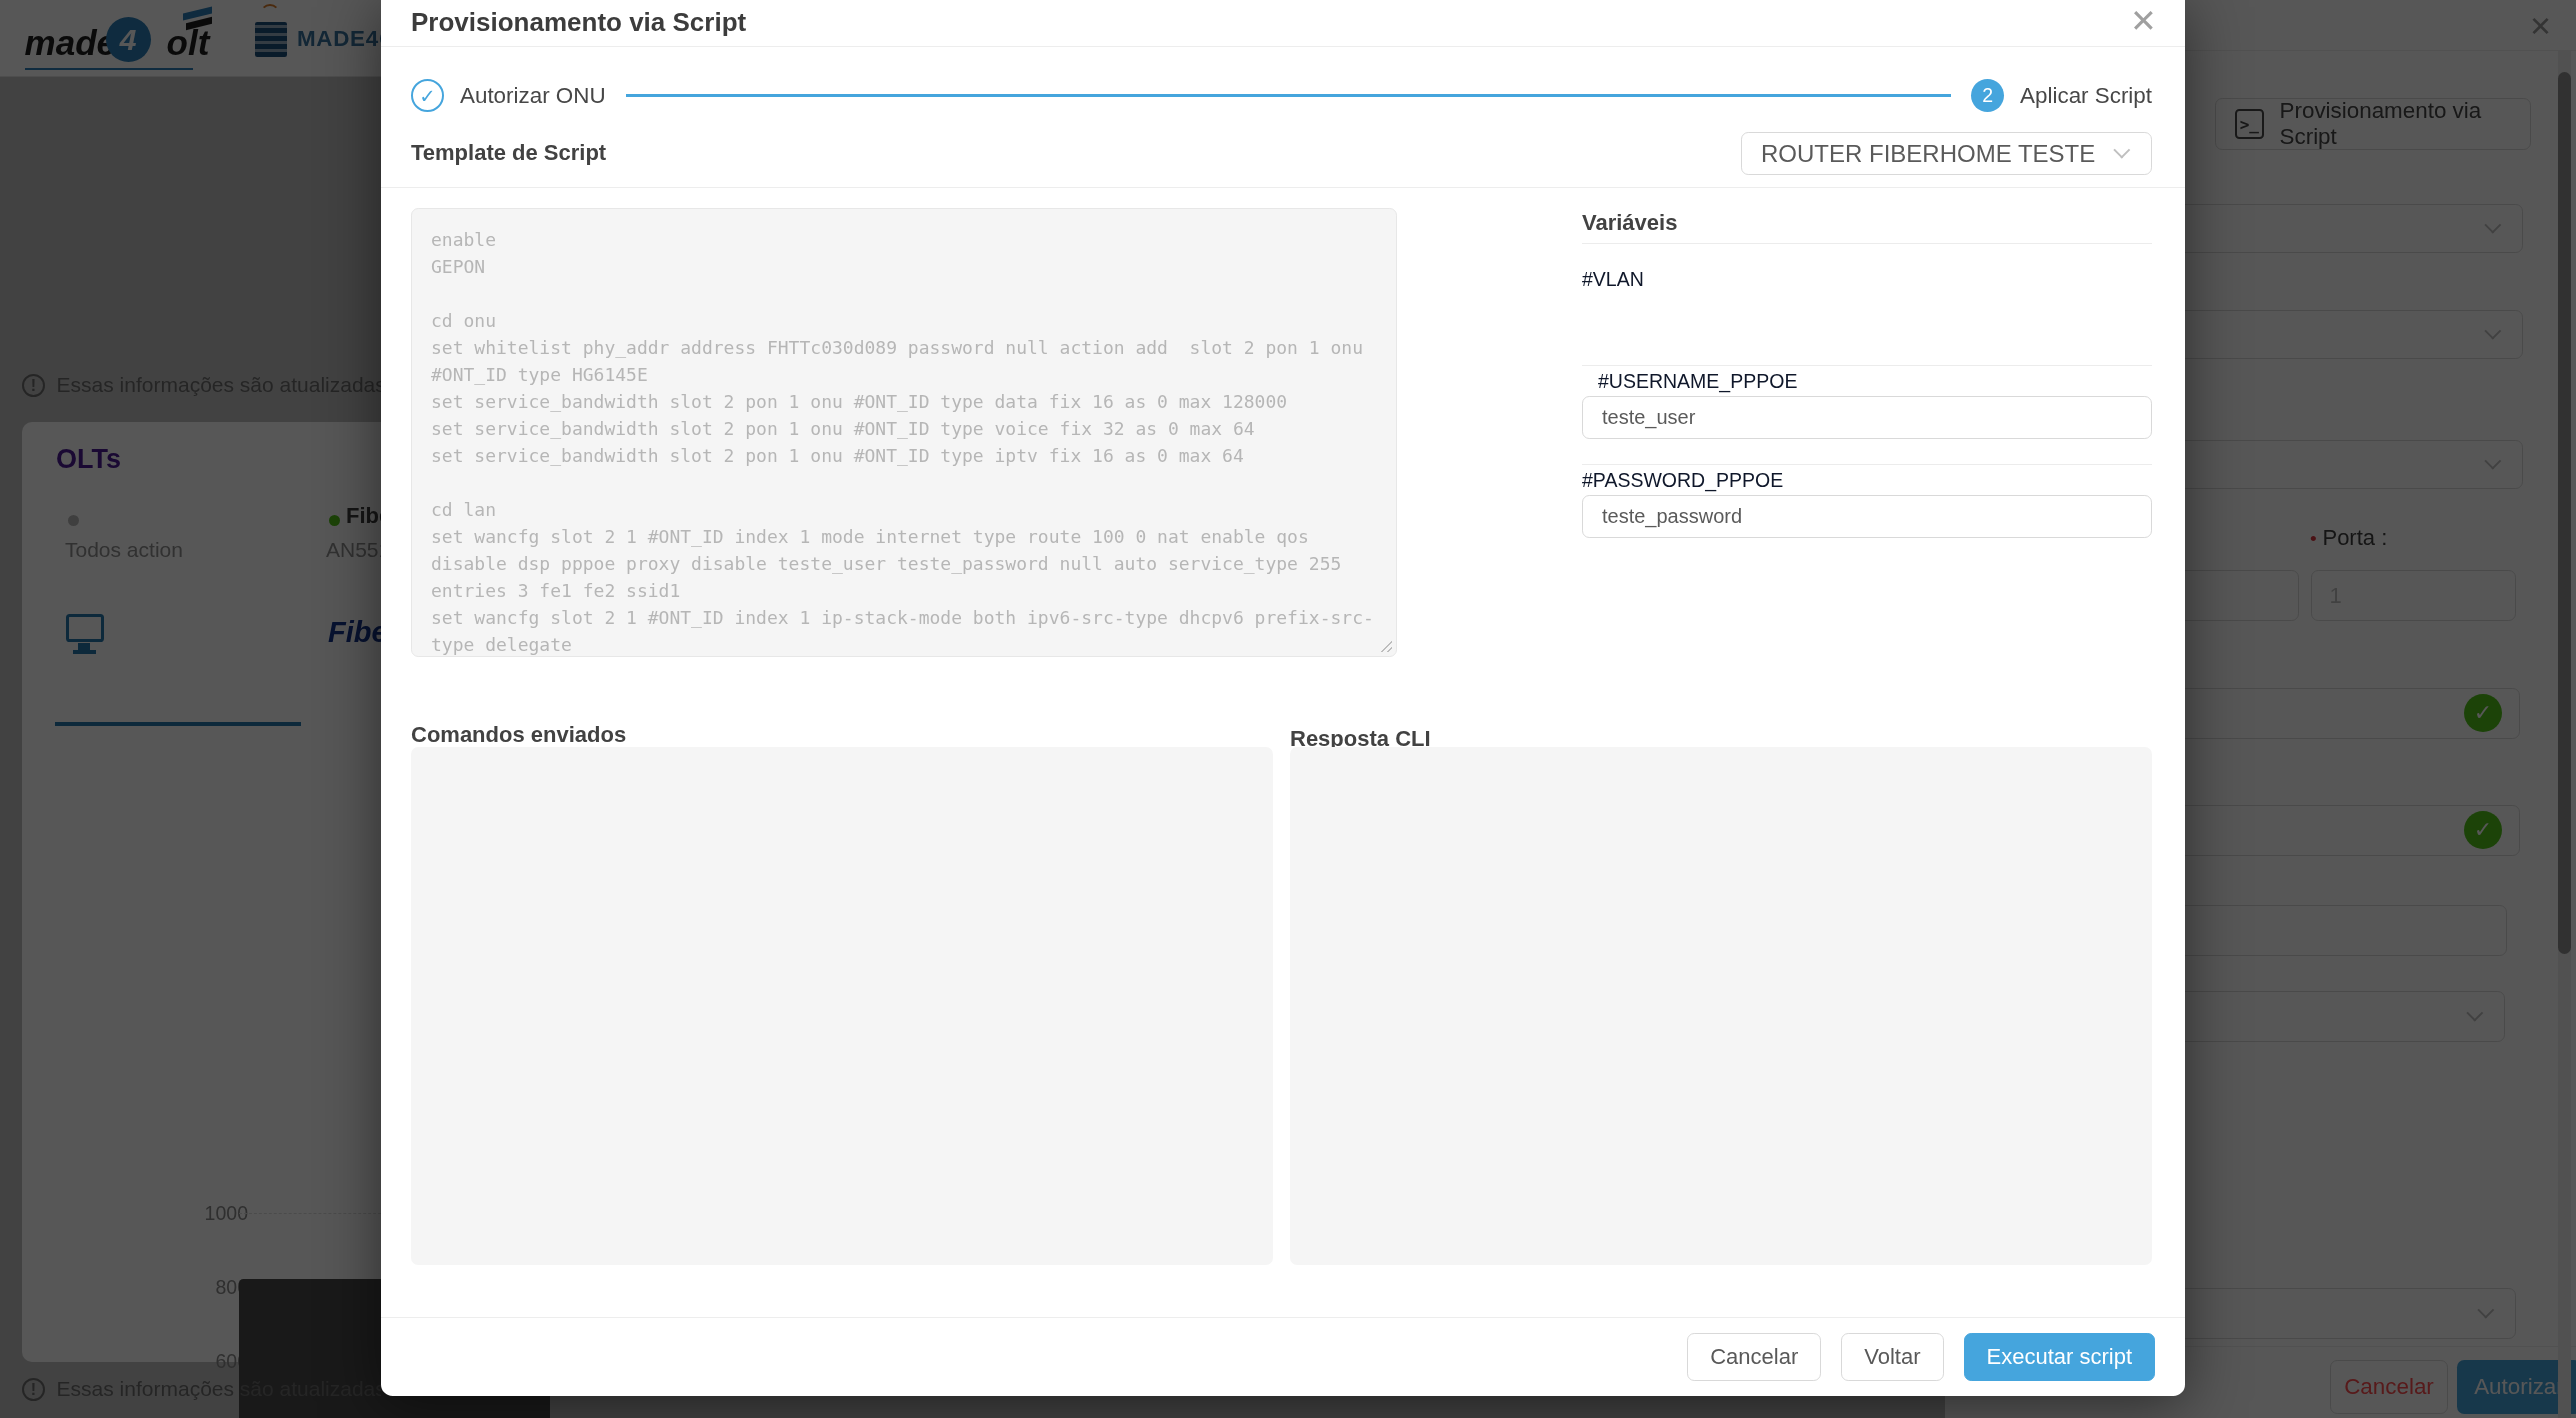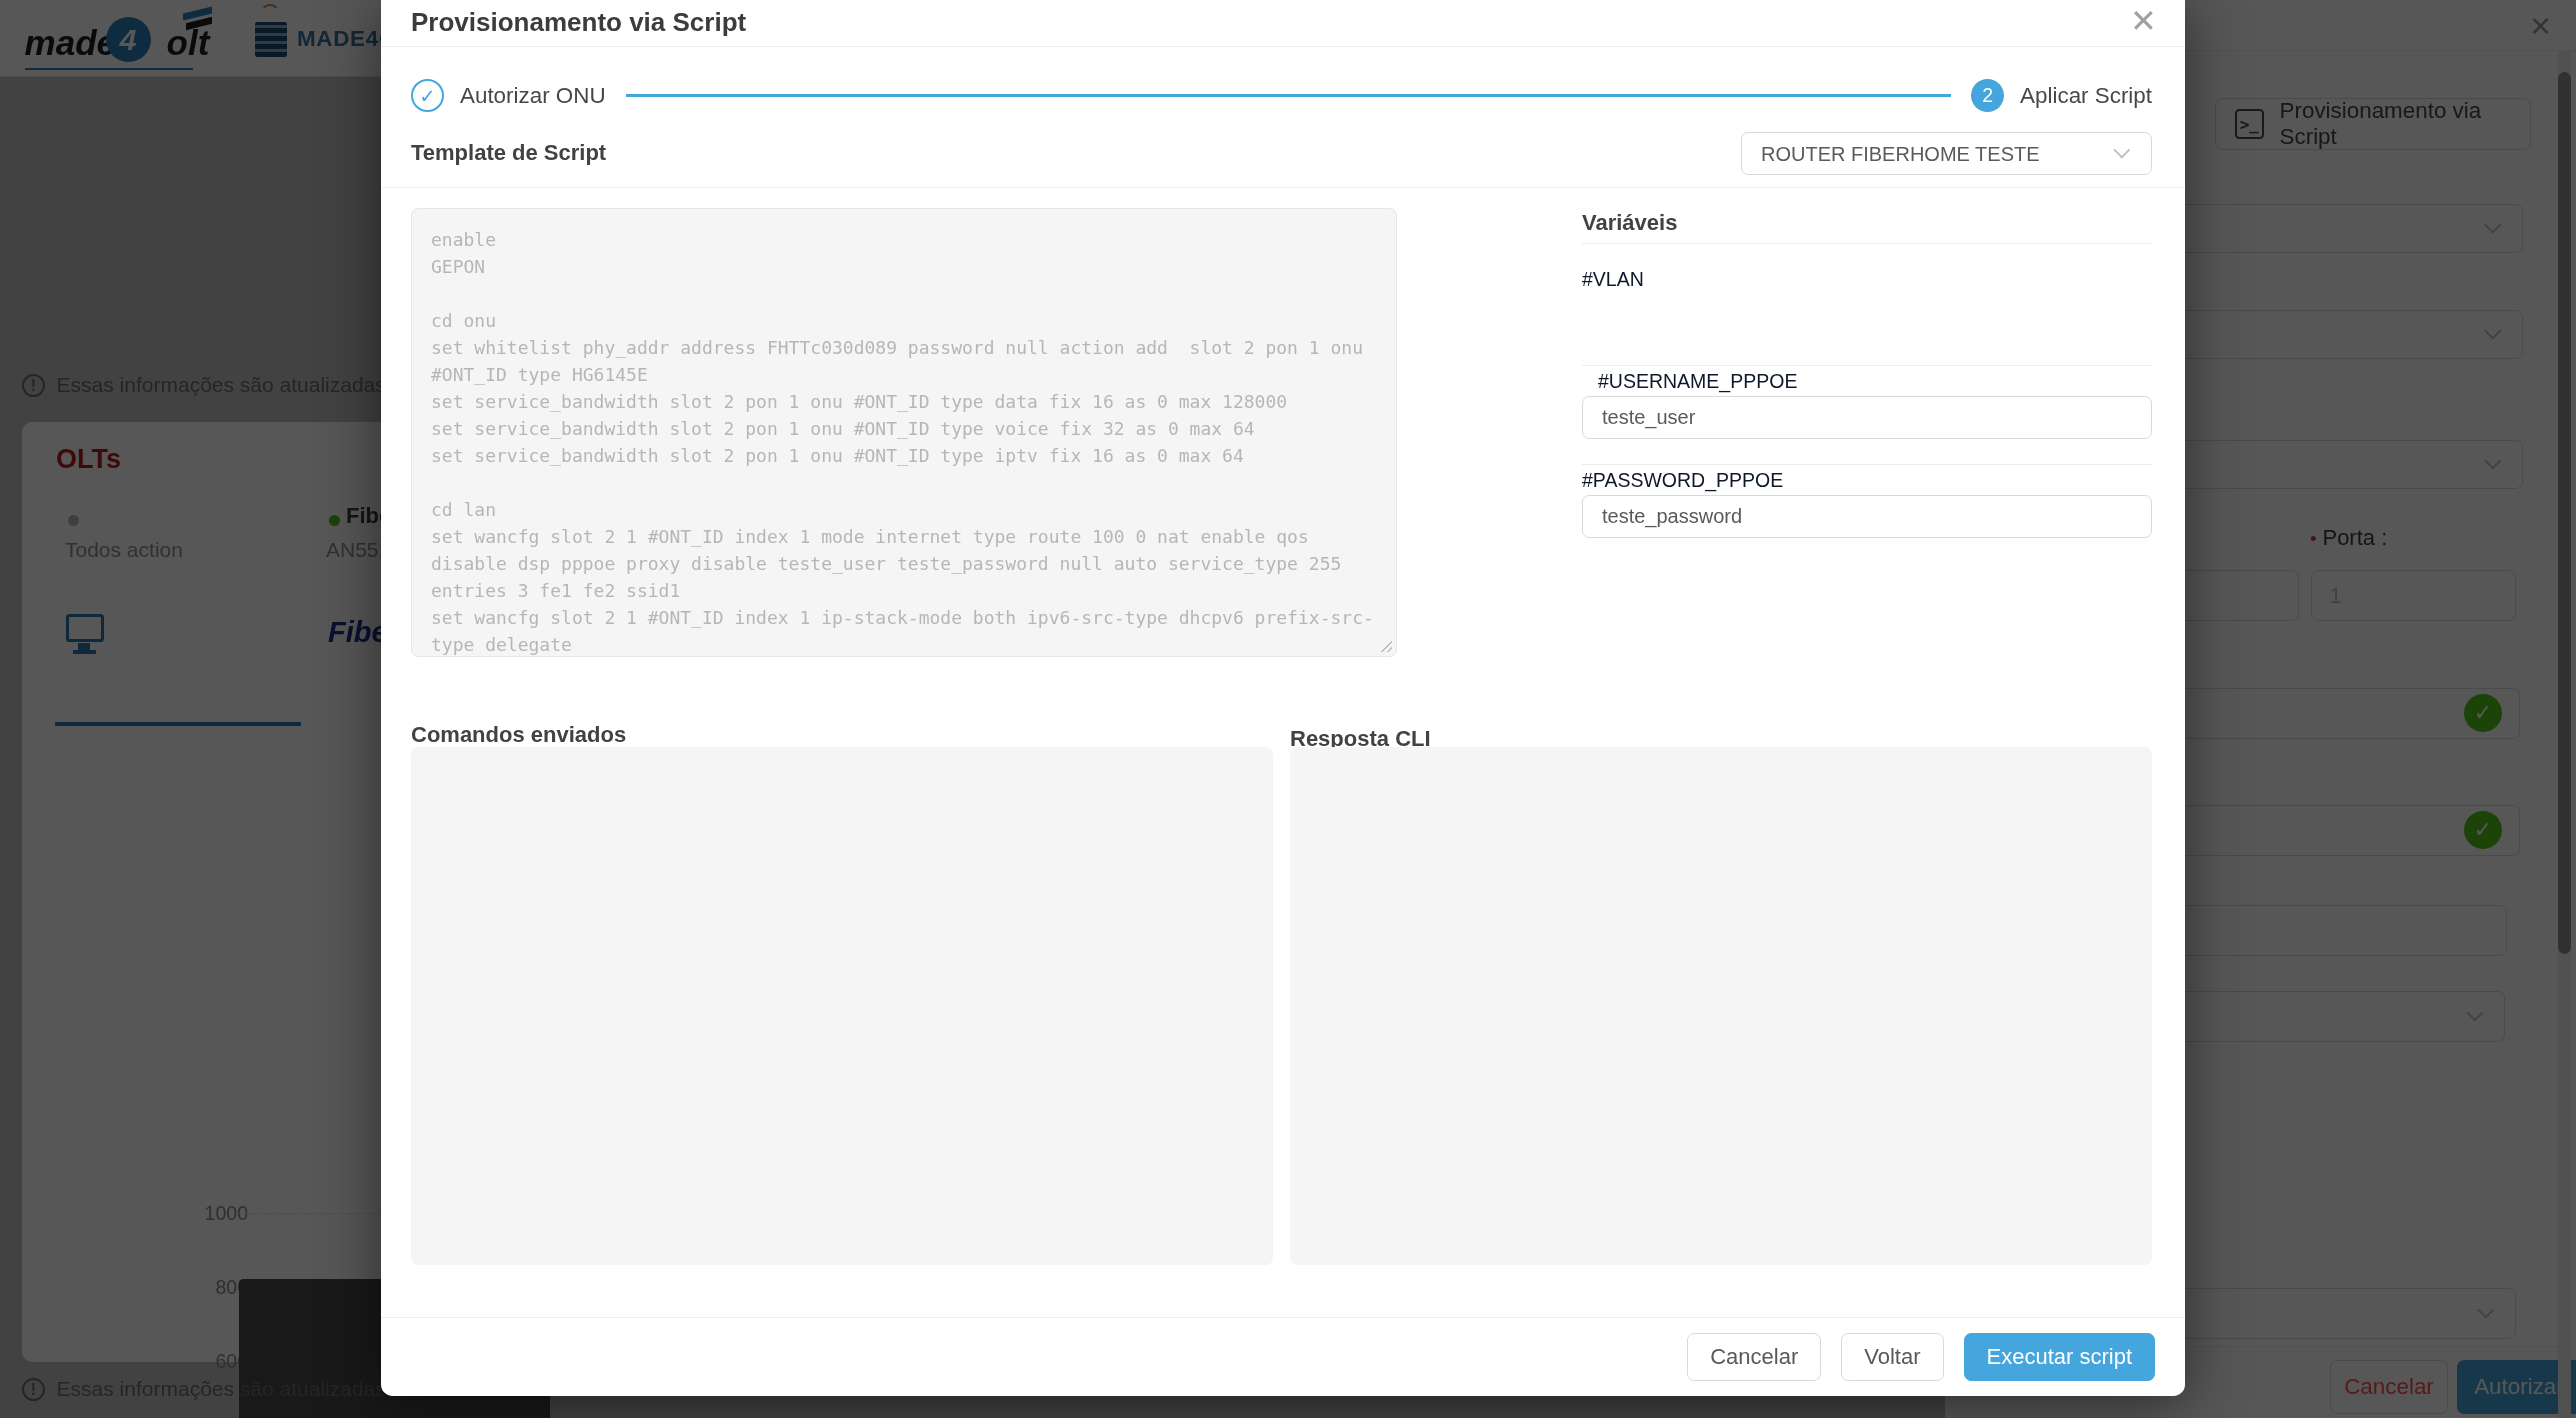--- a/index.html
+++ b/index.html
@@ -29,21 +29,21 @@
   .status-title { position:absolute; left:38px; top:121px; font-size:22px; color:#b5badc; }
   .status-value { position:absolute; left:38px; top:153px; font-size:24px; font-weight:bold; color:#f5f6ff; }
   .status-footer { position:absolute; left:0; bottom:0; width:100%; height:26px; background:rgba(255,255,255,0.07); }
 
   .info-note { position:absolute; display:flex; align-items:center; gap:11.6px; font-size:21px; color:#6e6e6e; }
   .info-ico { width:23px; height:23px; border-radius:50%; border:2.2px solid #6e6e6e; color:#6e6e6e; font-size:16px; font-weight:bold; text-align:center; line-height:19.5px; flex:0 0 auto; }
   .note-top { left:22px; top:373px; width:359px; overflow:hidden; white-space:nowrap; }
   .note-bottom { left:22px; top:1377px; width:359px; overflow:hidden; white-space:nowrap; }
 
   .olts-panel { position:absolute; left:22px; top:422px; width:506px; height:940px; background:#ffffff; border-radius:10px; }
-  .olts-title { position:absolute; left:34px; top:22px; font-size:27px; font-weight:800; color:#b91c1c; }
+  .olts-title { position:absolute; left:34px; top:22px; font-size:27px; font-weight:800; color:#4c1d95; }
   .dot { position:absolute; width:11px; height:11px; border-radius:50%; }
   .dot-gray { left:46px; top:93px; background:#b9b9b9; }
   .dot-green { left:307px; top:93px; background:#52c41a; }
   .opt-all-label { position:absolute; left:43px; top:116px; font-size:21px; color:#8f8f8f; }
   .opt-fh-name { position:absolute; left:324px; top:81px; font-size:22px; font-weight:bold; color:#3f3f3f; }
   .opt-fh-model { position:absolute; left:304px; top:116px; font-size:21px; color:#8f8f8f; }
   .monitor { position:absolute; left:44px; top:192px; width:38px; height:27.5px; border:3.6px solid #2878ad; border-radius:3.6px; }
   .monitor:after { content:""; position:absolute; left:9.4px; top:26px; width:11.6px; height:7.2px; background:#2878ad; }
   .monitor:before { content:""; position:absolute; left:3.6px; top:33px; width:23px; height:3.6px; background:#2878ad; }
   .fh-logo { position:absolute; left:306px; top:194px; font-size:29px; font-weight:900; font-style:italic; color:#16368c; white-space:nowrap; }
@@ -83,21 +83,21 @@
   .m-close { position:absolute; left:1749px; top:4.3px; font-size:32px; color:#a0a0a0; line-height:35px; }
   .m-div { position:absolute; left:0; width:1804px; height:1.4px; background:#ededed; }
   .steps { position:absolute; left:30px; top:78px; width:1741px; height:35px; display:flex; align-items:center; }
   .step-circle { width:33px; height:33px; border-radius:50%; flex:0 0 auto; text-align:center; }
   .step-done { border:2.2px solid #45a5dd; background:#fff; color:#45a5dd; font-size:19.5px; line-height:30px; }
   .step-active { background:#45a5dd; color:#fff; font-size:19.5px; line-height:33px; }
   .step-label { font-size:22.4px; color:#474747; margin:0 20px 0 16px; white-space:nowrap; }
   .step-line { flex:1 1 auto; height:2.9px; background:#45a5dd; margin-right:20px; }
   .section-label { position:absolute; font-size:22px; font-weight:bold; color:#424242; }
   .select-box { position:absolute; border:1.4px solid #d9d9d9; border-radius:7.2px; background:#fff; }
-  .select-text { position:absolute; left:19px; top:50%; transform:translateY(-50%); font-size:20px; color:#5a5a5a; white-space:nowrap; }
+  .select-text { position:absolute; left:19px; top:50%; transform:translateY(-50%); font-size:24px; color:#5a5a5a; white-space:nowrap; }
   .m-template-select { left:1360px; top:132px; width:411px; height:43px; }
   .script-box { position:absolute; left:30px; top:208px; width:986px; height:449px; background:#f5f5f5; border:1.4px solid #e7e7e7; border-radius:7.2px; }
   .script-ta { width:100%; height:100%; border:none; outline:none; resize:none; background:transparent; padding:17.4px 19px; font-family:"DejaVu Sans Mono", monospace; font-size:18px; line-height:27px; color:#b6b6b6; white-space:pre-wrap; overflow:hidden; }
   .resize-corner { position:absolute; right:3.6px; bottom:3.6px; width:13px; height:13px;
     background:linear-gradient(135deg, transparent 0 55%, #bdbdbd 55% 62%, transparent 62% 78%, #bdbdbd 78% 85%, transparent 85%); }
   .var-label { position:absolute; font-size:19.5px; color:#0f172a; }
   .var-div { position:absolute; width:570px; height:1.4px; background:#ececec; left:1201px; }
   .var-input { position:absolute; left:1201px; width:570px; height:43px; border:1.4px solid #d9d9d9; border-radius:7.2px; padding-left:19px; font-size:20px; color:#5a5a5a; outline:none; background:#fff; font-family:"Liberation Sans", sans-serif; }
   .out-panel { position:absolute; top:747px; width:862px; height:518px; background:#f5f5f5; border-radius:7.2px; }
   .m-footer { position:absolute; right:30px; top:1333px; display:flex; gap:20px; }

